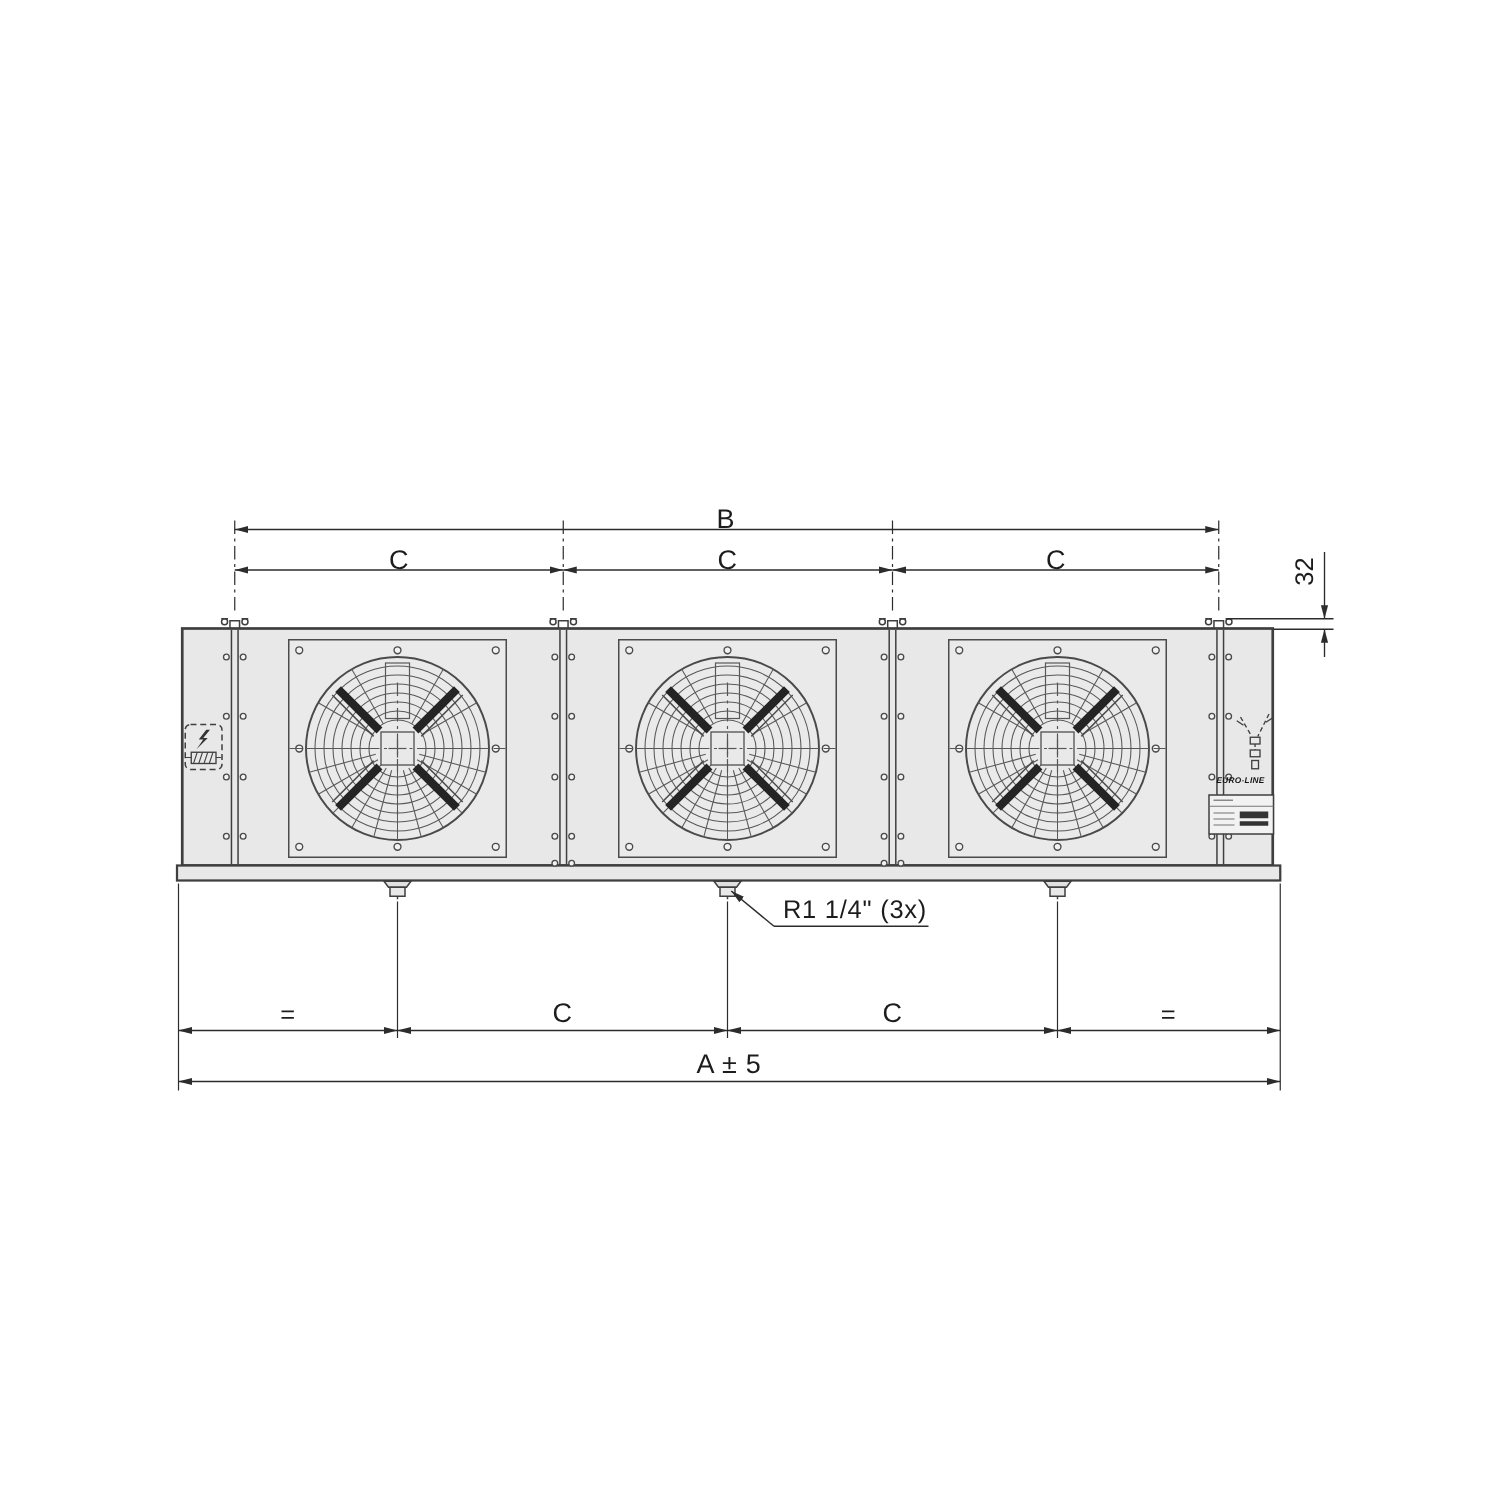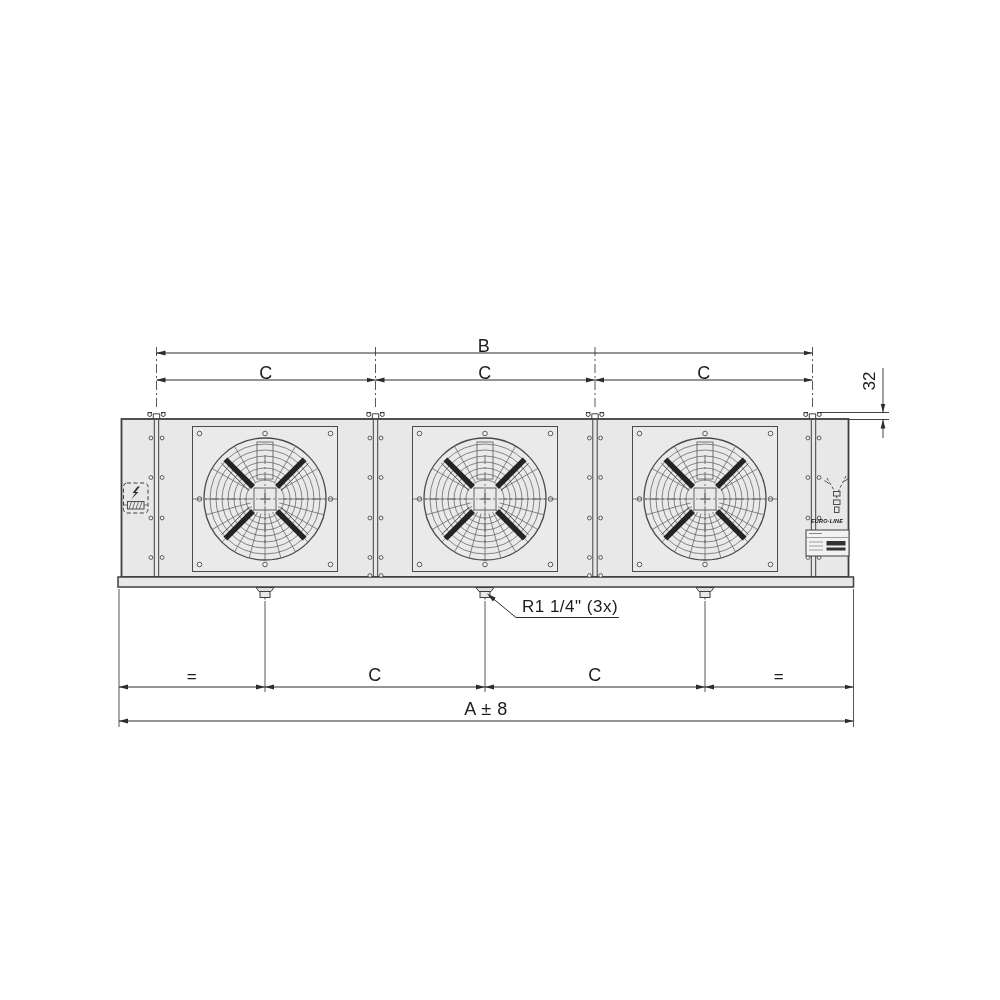--- a/index.html
+++ b/index.html
@@ -262,18 +262,18 @@
   <span class="dim-label" style="left:484px;top:336px;">B</span>
   <span class="dim-label" style="left:266px;top:363px;">C</span>
   <span class="dim-label" style="left:485px;top:363px;">C</span>
   <span class="dim-label" style="left:704px;top:363px;">C</span>
   <span class="rot" style="left:870px;top:381px;">32</span>
 
   <span class="dim-label small" style="left:192px;top:667px;">=</span>
   <span class="dim-label" style="left:375px;top:665px;">C</span>
   <span class="dim-label" style="left:595px;top:665px;">C</span>
   <span class="dim-label small" style="left:779px;top:667px;">=</span>
-  <span class="dim-label" style="left:486px;top:699px;">A ± 8</span>
+  <span class="dim-label" style="left:486px;top:699px;">A ± 5</span>
 
   <span class="dim-label small" style="left:570px;top:597px;">R1 1/4" (3x)</span>
 
   <span class="logo" style="left:827px;top:518px;">EURO-LINE</span>
 </div>
 
 </body></html>

